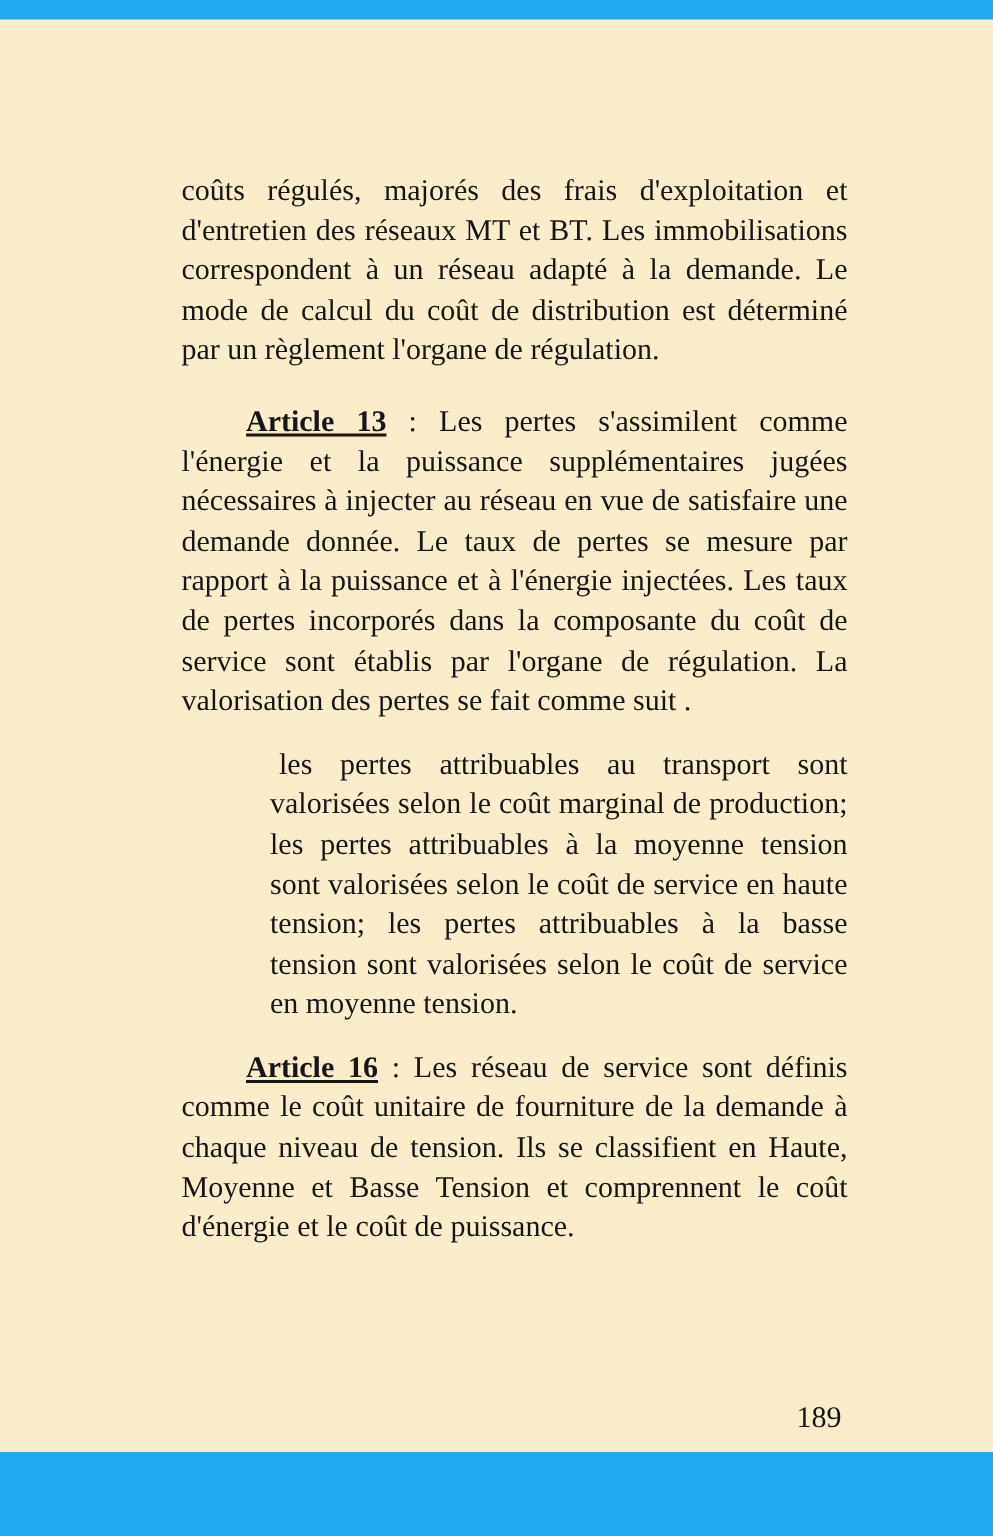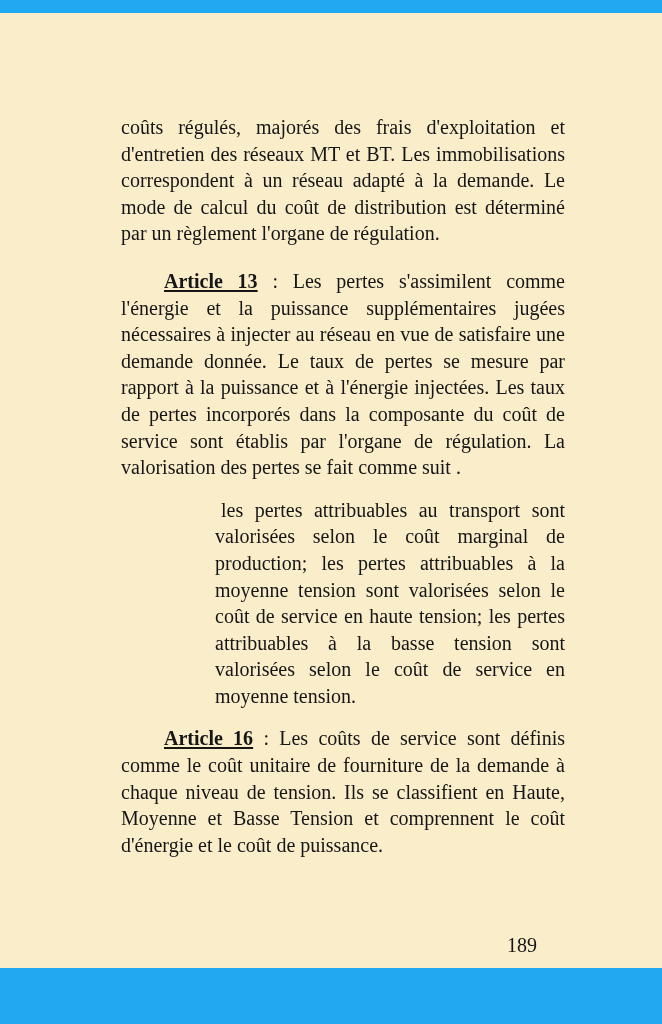--- a/index.html
+++ b/index.html
@@ -43,48 +43,48 @@
 
   .article-label {
     font-weight: bold;
     text-decoration: underline;
     text-decoration-thickness: 1.5px;
     text-underline-offset: 2px;
     margin-left: 43px;
   }
 
   p.indent-para {
-    margin-left: 94px;
+    margin-left: 59px;
     text-indent: 6px;
   }
 
   .page-number {
     position: absolute;
     top: 932px;
-    right: 125px;
+    right: 101px;
     font-size: 20px;
     line-height: 26px;
   }
 </style>
 </head>
 <body>
 
 <div class="page">
 
   <div class="band band-top"></div>
 
   <div class="content">
 
     <p class="first-para">coûts régulés, majorés des frais d'exploitation et d'entretien des réseaux MT et BT. Les immobilisations correspondent à un réseau adapté à la demande. Le mode de calcul du coût de distribution est déterminé par un règlement l'organe de régulation.</p>
 
     <p><span class="article-label">Article 13</span><span> : Les pertes s'assimilent comme l'énergie et la puissance supplémentaires jugées nécessaires à injecter au réseau en vue de satisfaire une demande donnée. Le taux de pertes se mesure par rapport à la puissance et à l'énergie injectées. Les taux de pertes incorporés dans la composante du coût de service sont établis par l'organe de régulation. La valorisation des pertes se fait comme suit .</span></p>
 
     <p class="indent-para">les pertes attribuables au transport sont valorisées selon le coût marginal de production;  les pertes attribuables à la moyenne tension sont valorisées selon le coût de service en haute tension;  les pertes attribuables à la basse tension sont valorisées selon le coût de service en moyenne tension.</p>
 
-    <p><span class="article-label">Article 16</span><span> : Les coûts de service sont définis comme le coût unitaire de fourniture de la demande à chaque niveau de tension. Ils se classifient en Haute, Moyenne et Basse Tension et comprennent le coût d'énergie et le coût de puissance.</span></p>
+    <p><span class="article-label">Article 16</span><span> : Les réseau de service sont définis comme le coût unitaire de fourniture de la demande à chaque niveau de tension. Ils se classifient en Haute, Moyenne et Basse Tension et comprennent le coût d'énergie et le coût de puissance.</span></p>
 
   </div>
 
   <div class="page-number">189</div>
 
   <div class="band band-bottom"></div>
 
 </div>
 
 </body></html>

